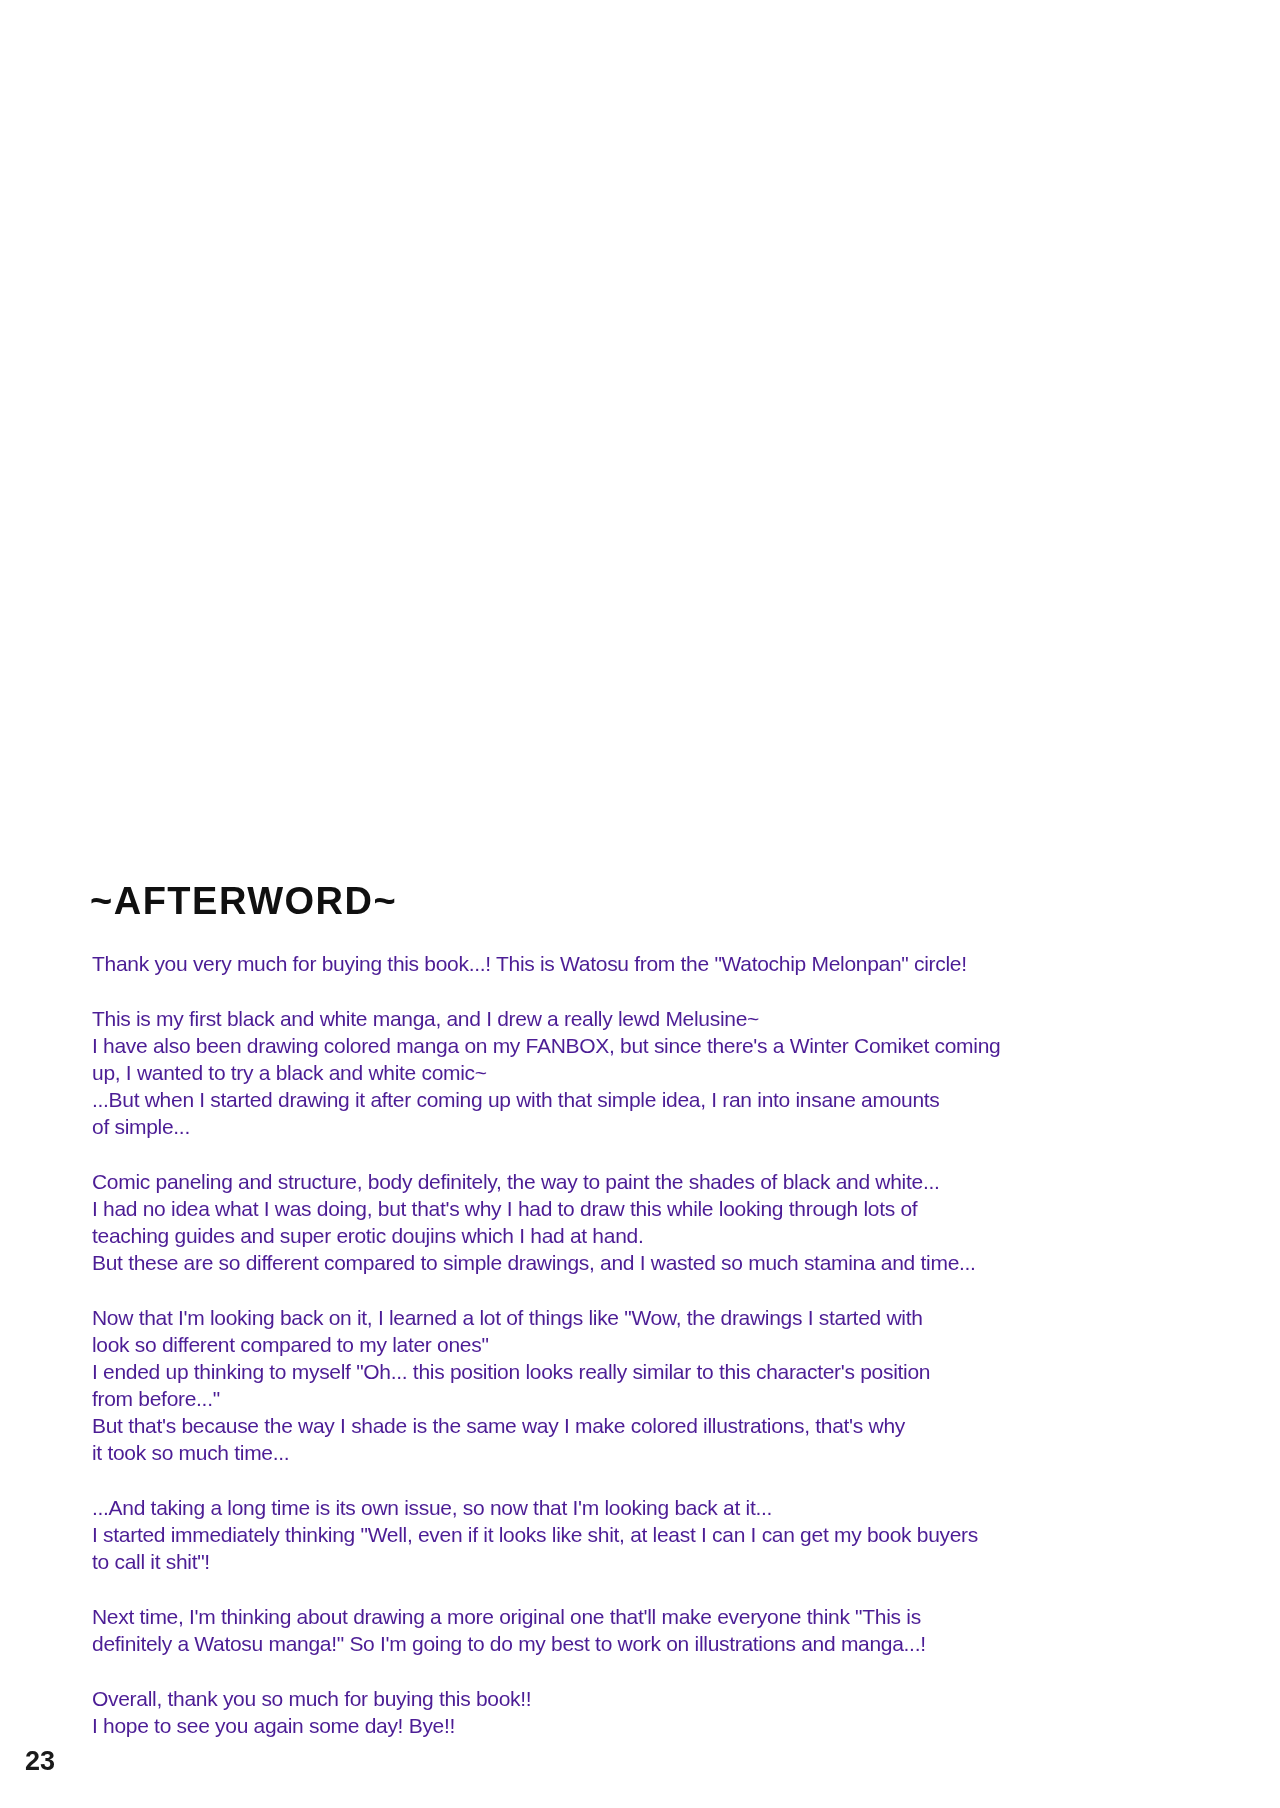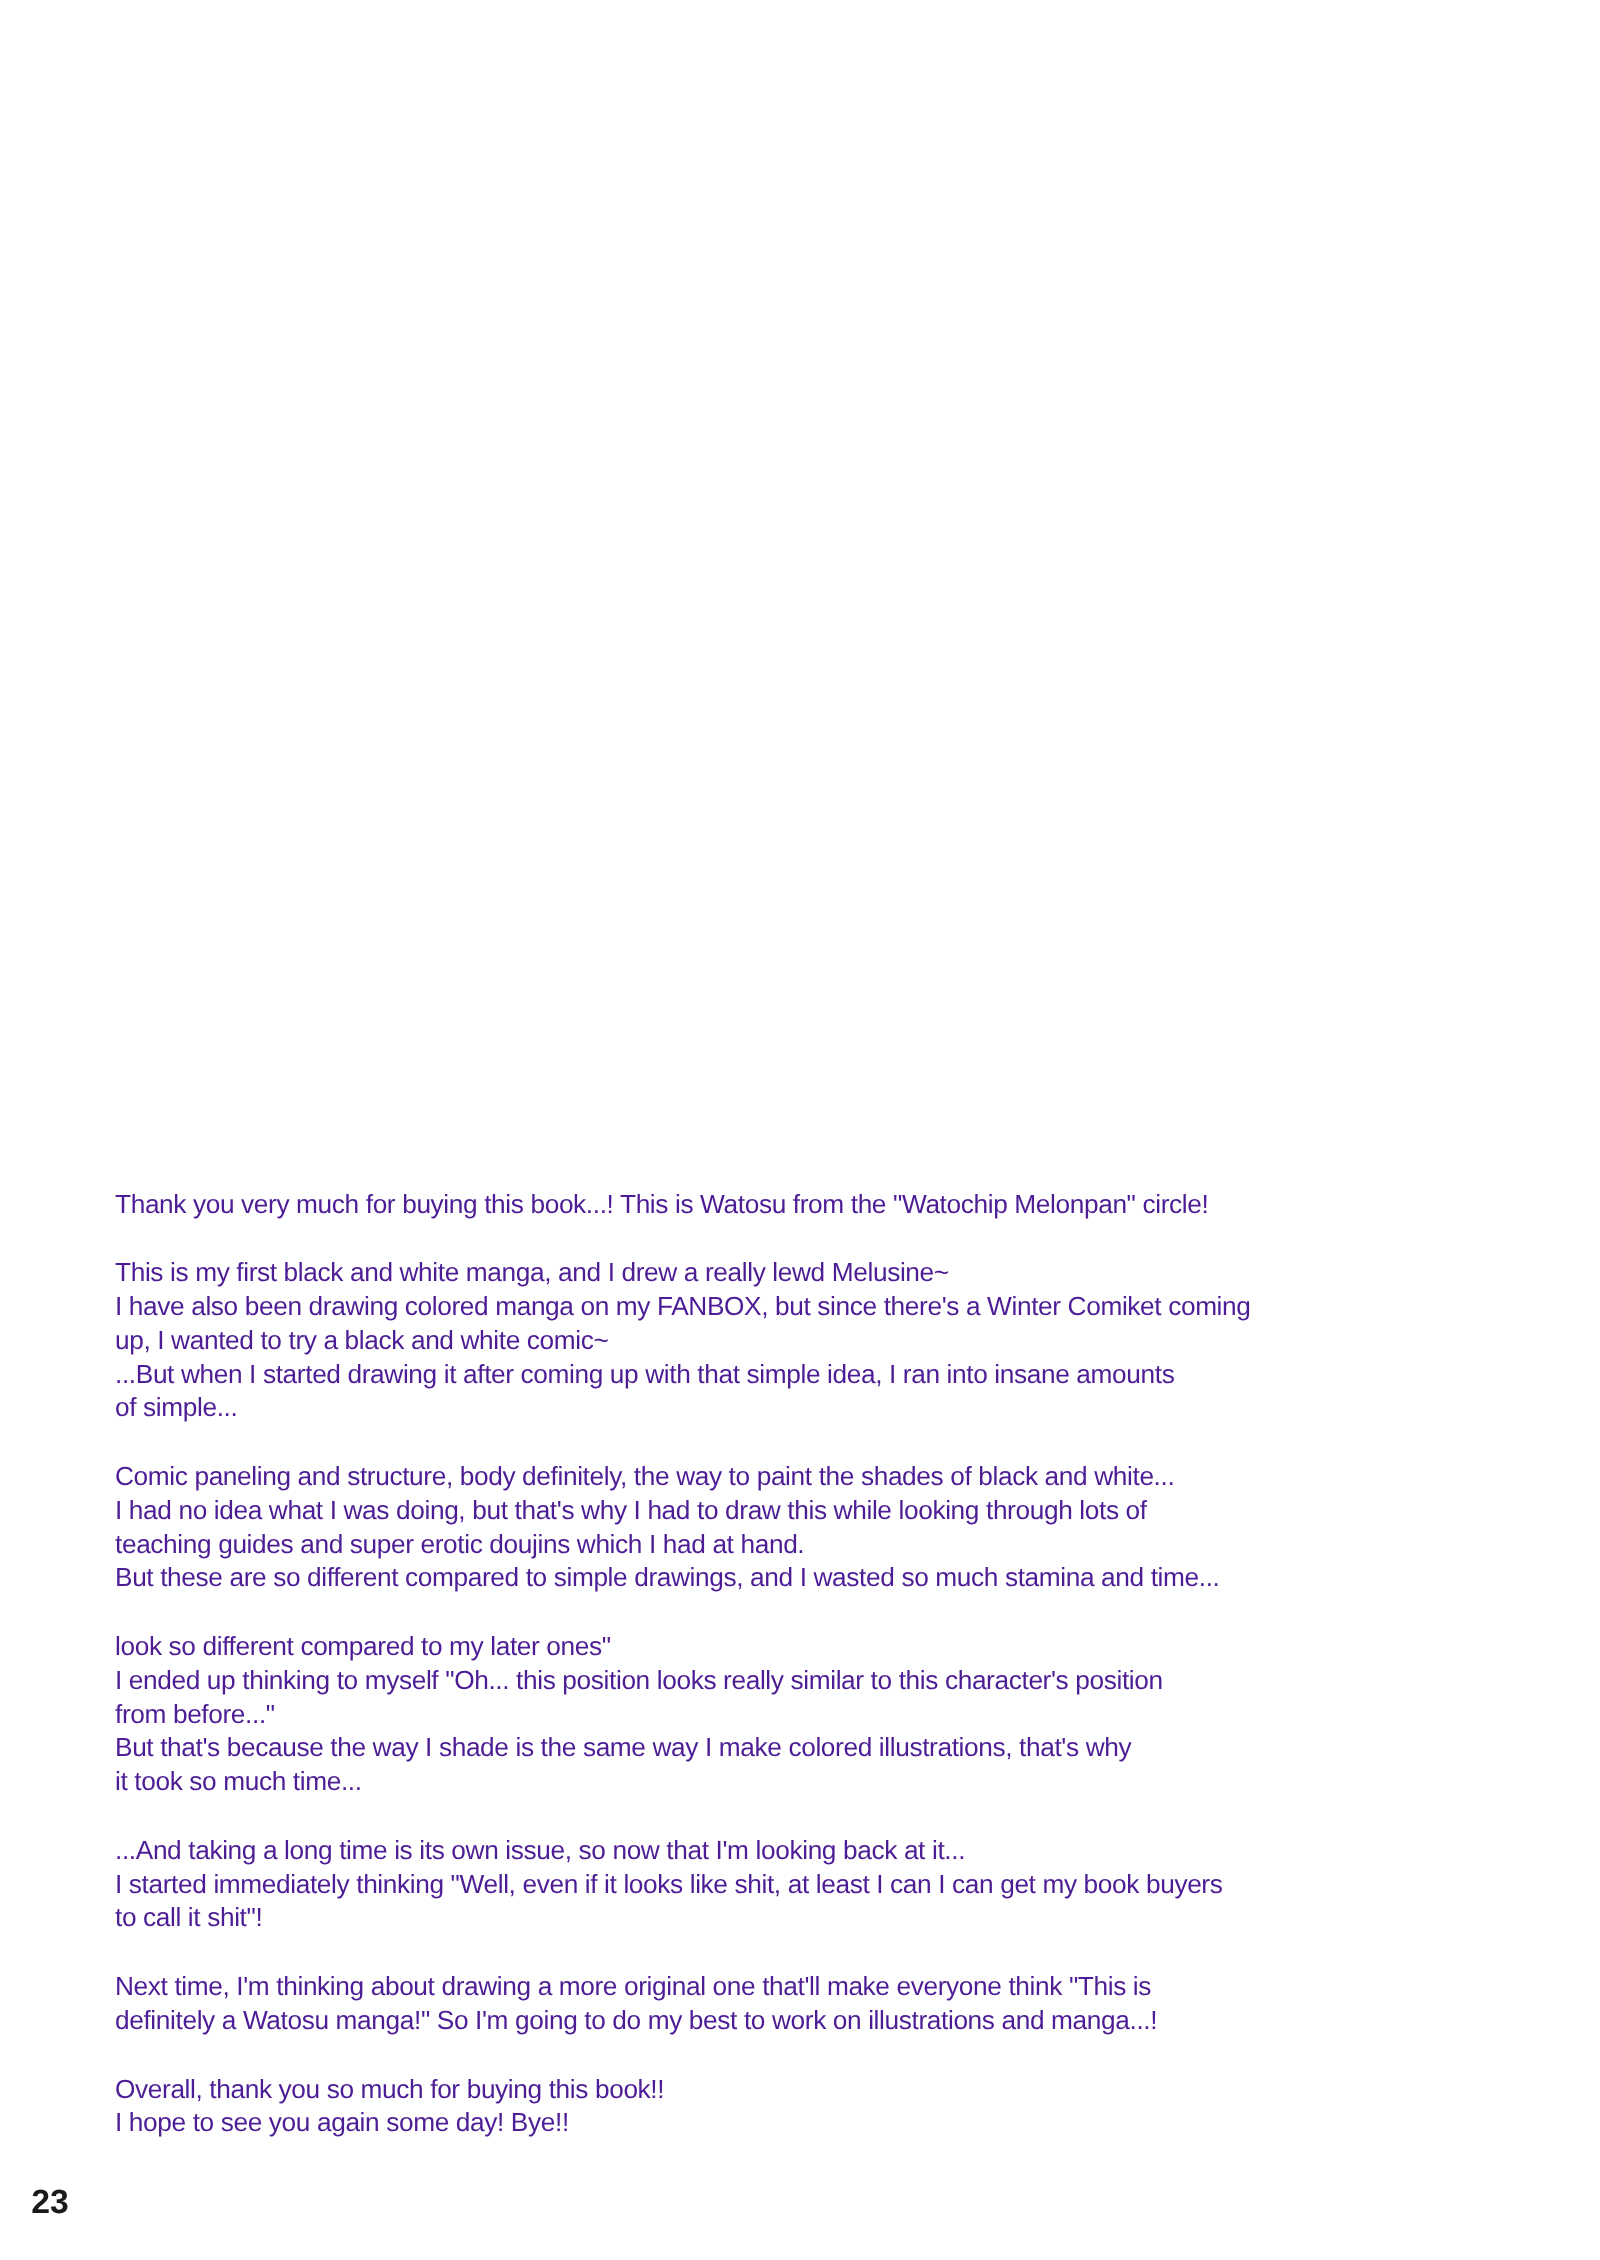--- a/index.html
+++ b/index.html
@@ -61,20 +61,21 @@
     line-height: 30px;
     color: #1a1a1a;
     font-weight: bold;
   }
 </style>
 </head>
 <body>
 
 <div class="page">
 
+  <h1 class="afterword-title">~AFTERWORD~</h1>
 
   <div class="content">
 
     <p>
       <span class="line">Thank you very much for buying this book...! This is Watosu from the "Watochip Melonpan" circle!</span>
     </p>
 
     <p>
       <span class="line">This is my first black and white manga, and I drew a really lewd Melusine~</span>
       <span class="line">I have also been drawing colored manga on my FANBOX, but since there's a Winter Comiket coming</span>
@@ -84,20 +85,21 @@
     </p>
 
     <p>
       <span class="line">Comic paneling and structure, body definitely, the way to paint the shades of black and white...</span>
       <span class="line">I had no idea what I was doing, but that's why I had to draw this while looking through lots of</span>
       <span class="line">teaching guides and super erotic doujins which I had at hand.</span>
       <span class="line">But these are so different compared to simple drawings, and I wasted so much stamina and time...</span>
     </p>
 
     <p>
+      <span class="line">Now that I'm looking back on it, I learned a lot of things like "Wow, the drawings I started with</span>
       <span class="line">look so different compared to my later ones"</span>
       <span class="line">I ended up thinking to myself "Oh... this position looks really similar to this character's position</span>
       <span class="line">from before..."</span>
       <span class="line">But that's because the way I shade is the same way I make colored illustrations, that's why</span>
       <span class="line">it took so much time...</span>
     </p>
 
     <p>
       <span class="line">...And taking a long time is its own issue, so now that I'm looking back at it...</span>
       <span class="line">I started immediately thinking "Well, even if it looks like shit, at least I can I can get my book buyers</span>

